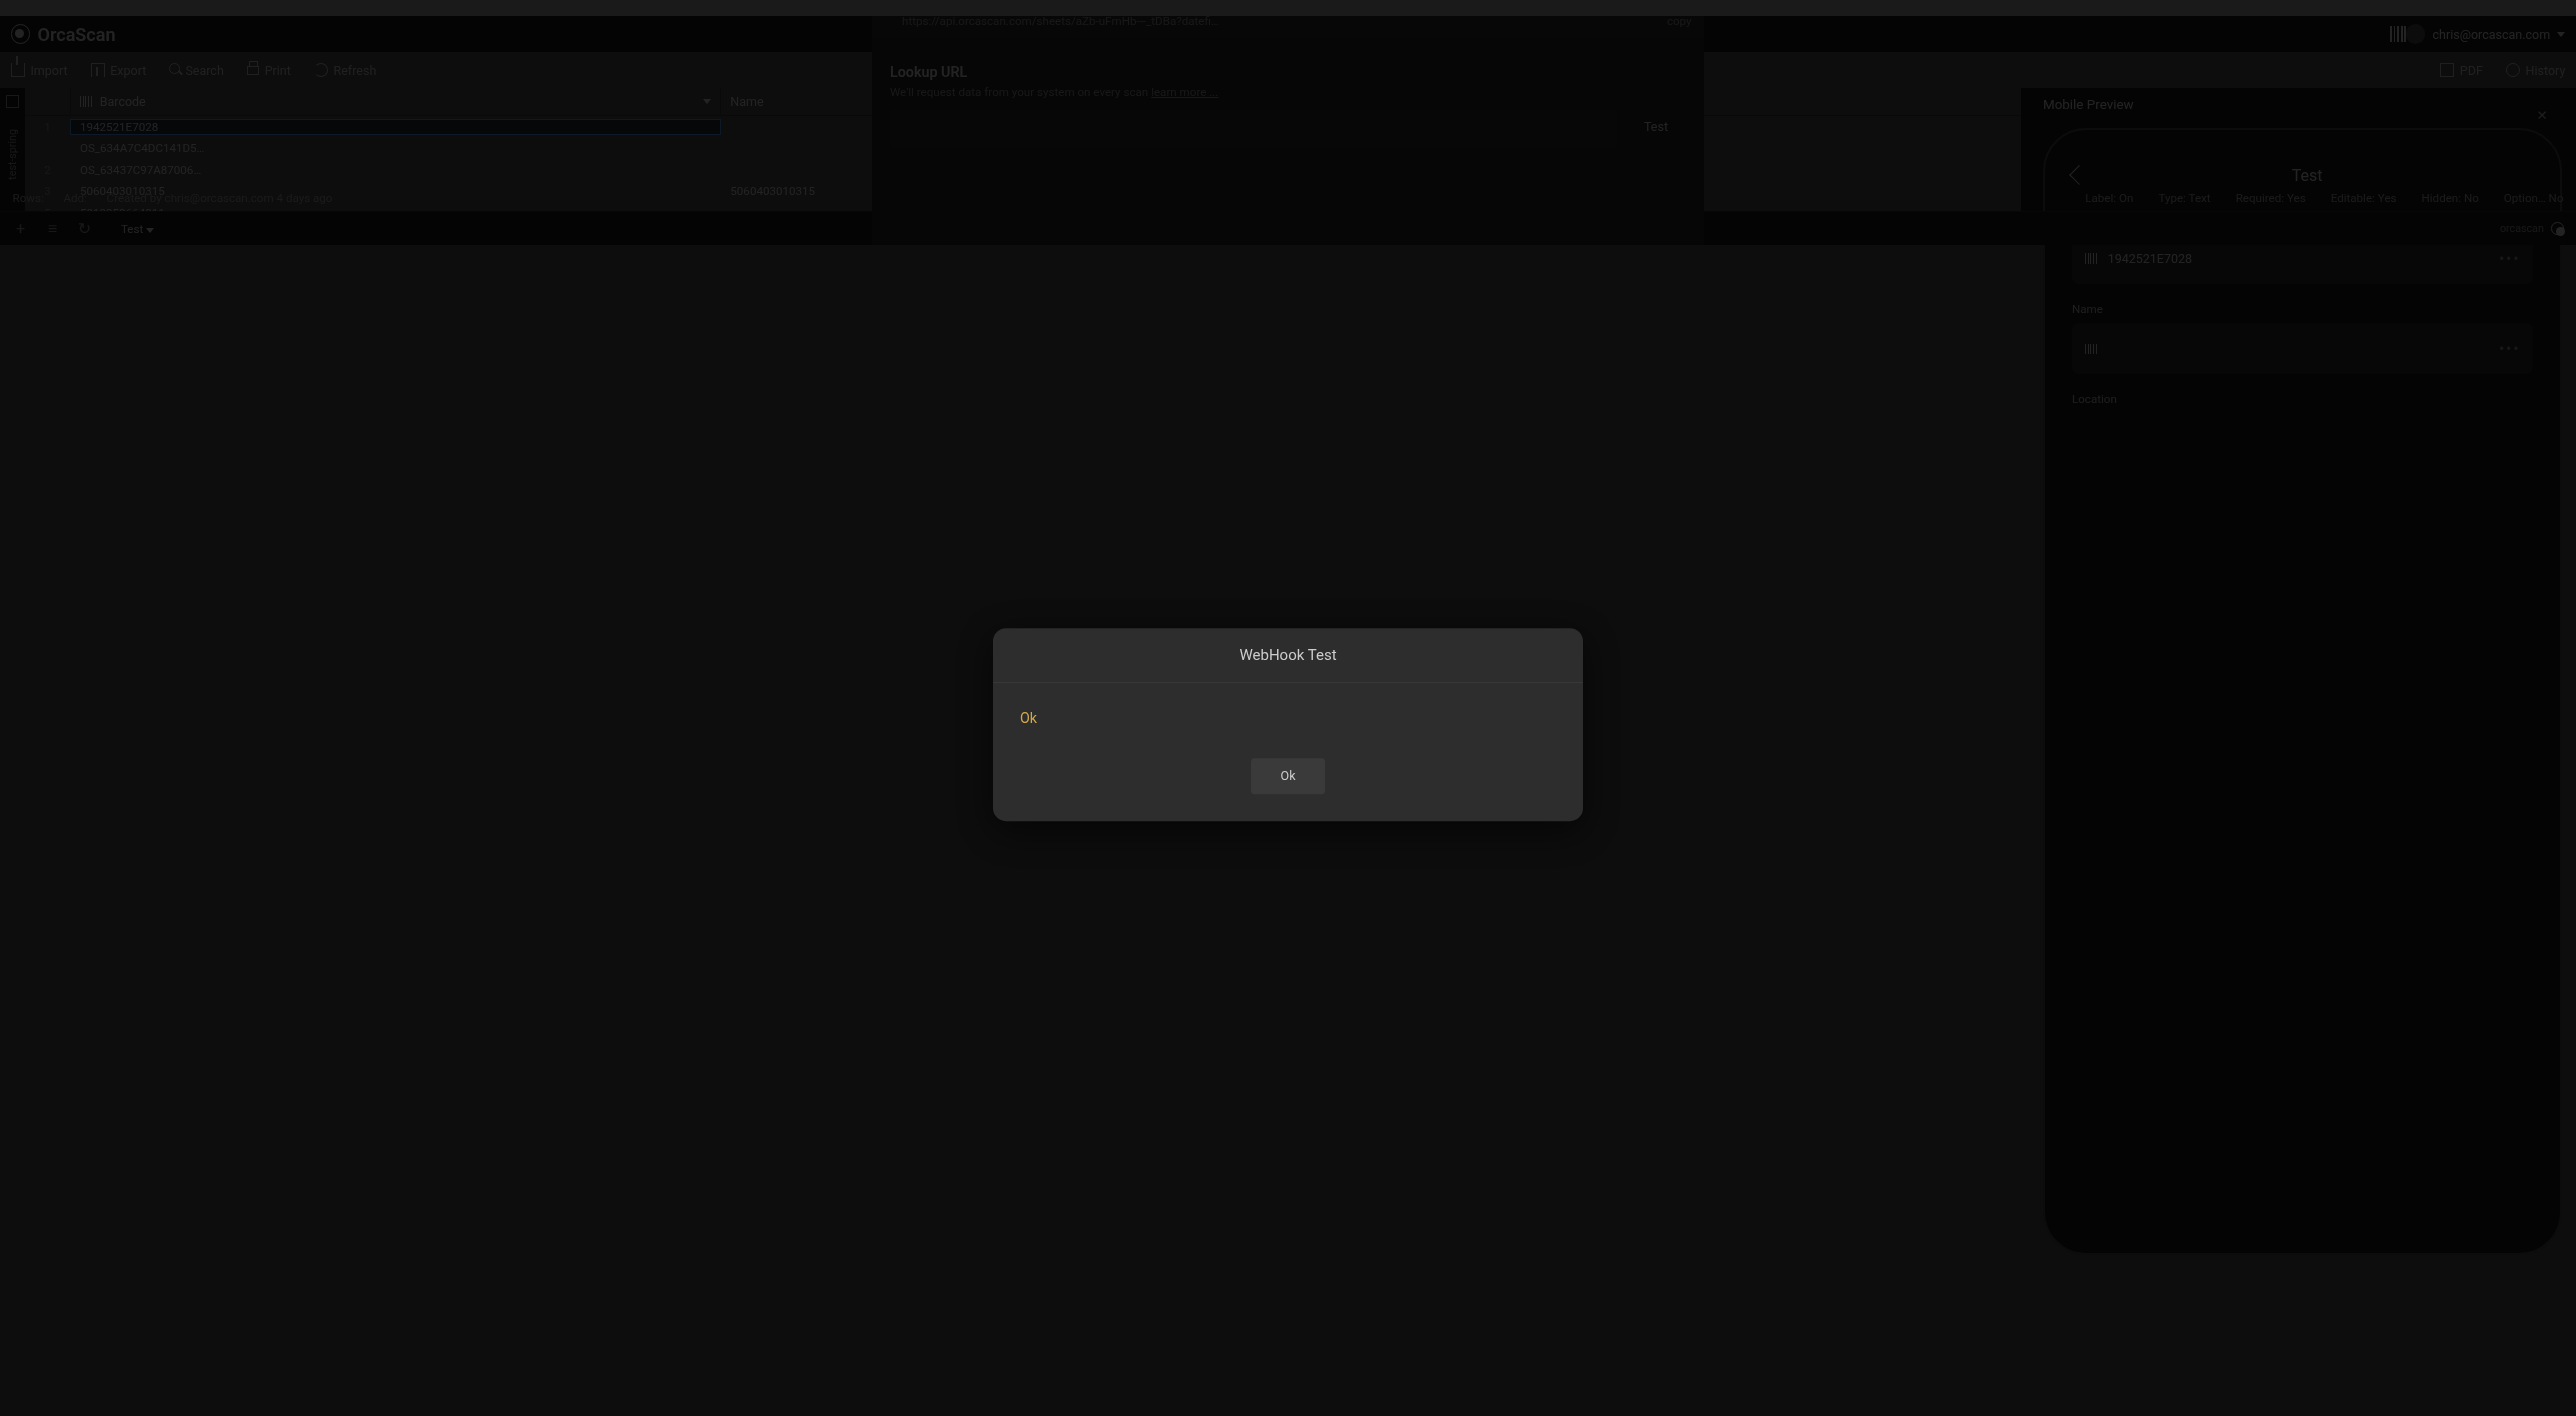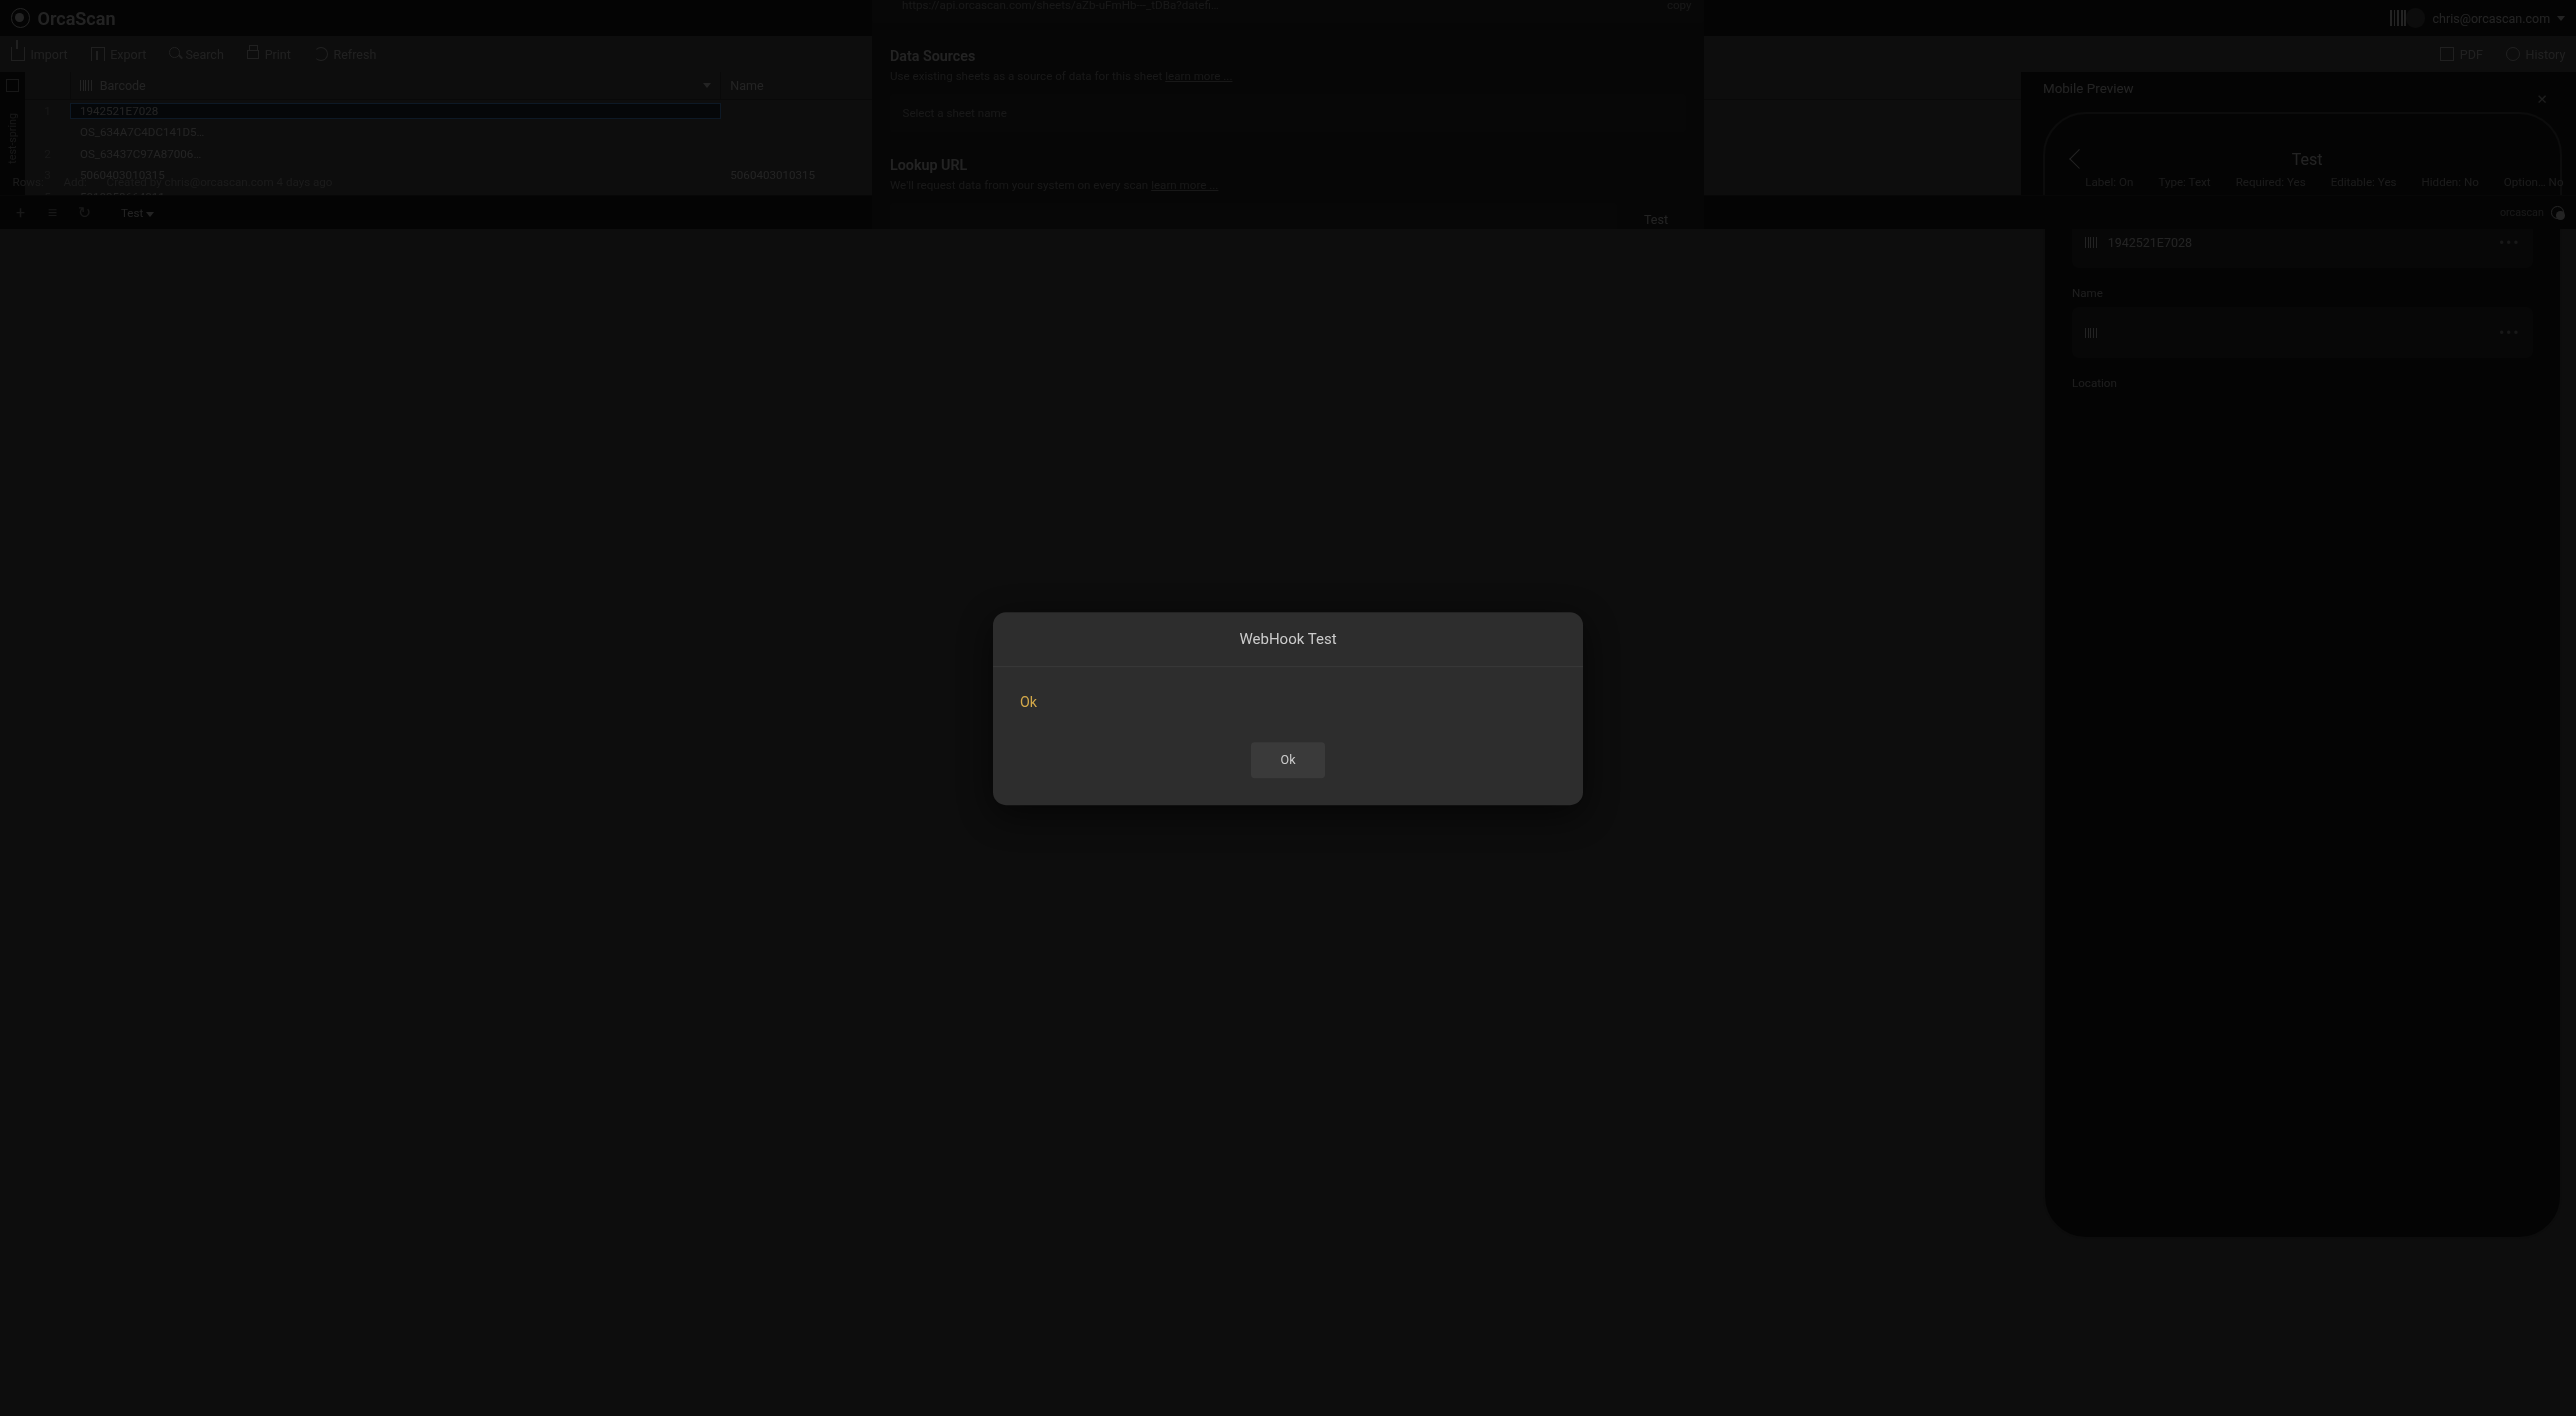--- a/index.html
+++ b/index.html
@@ -1,18 +1,18 @@
 <!DOCTYPE html>
 <html style="font-size:14.3px"><head>
 <meta charset="utf-8">
 <style>
 * { margin: 0; padding: 0; box-sizing: border-box; font-family: -apple-system, BlinkMacSystemFont, "Segoe UI", Roboto, sans-serif; }
 body { background: #1a1a1a; color: #ccc; width: 2576px; height: 1417px; transform-origin: top left; overflow: hidden; font-size: 12.5px; }
 .app { position: relative; width: 100%; height: 100%; }
-.dimmed { filter: brightness(0.35); }
+.dimmed { filter: brightness(0.35); margin-top: 16px; }
 
 .topbar { display: flex; align-items: center; justify-content: space-between; height: 36px; padding: 0 10.7px; background: #1a1a1a; }
 .brand { display: flex; align-items: center; gap: 7.2px; font-weight: 600; font-size: 18px; }
 .brand-icon { width: 19.7px; height: 19.7px; border: 1.8px solid #ccc; border-radius: 50%; position: relative; }
 .brand-icon::after { content:""; position:absolute; width:9px; height:9px; background:#ccc; border-radius:50%; top:3.6px; left:3.6px; }
 .topbar-right { display: flex; align-items: center; }
 .qr-icon { width:16px; height:16px; display:inline-block; background: repeating-linear-gradient(90deg,#ccc 0 1.8px,transparent 1.8px 3.6px); }
 .avatar { width:19.7px; height:19.7px; border-radius:50%; background:#444; }
 .user { display:flex; align-items:center; gap:7.2px; }
 .chev-down { width:0; height:0; border-left:4.5px solid transparent; border-right:4.5px solid transparent; border-top:5.4px solid #ccc; }
@@ -206,27 +206,20 @@
   </div>
   <div class="rightpanel"></div>
 </div>
 
 <div class="settings">
   <div class="url-api">
           <span>https://api.orcascan.com/sheets/aZb-uFmHb---_tDBa?datefi…</span>
           <span>copy</span>
         </div>
 
-  <div class="sec">
-    <div class="sec-title">Data Sources</div>
-    <div class="sec-sub"><span>Use existing sheets as a source of data for this sheet</span> <a>learn more ...</a></div>
-    <div class="input-line">
-            <div class="input-box">Select a sheet name</div>
-          </div>
-  </div>
 
   <div class="sec">
     <div class="sec-title">Lookup URL</div>
     <div class="sec-sub"><span>We'll request data from your system on every scan</span> <a>learn more ...</a></div>
     <div class="input-line">
             <div class="input-box"></div>
             <div class="test-btn">Test</div>
           </div>
   </div>
 

